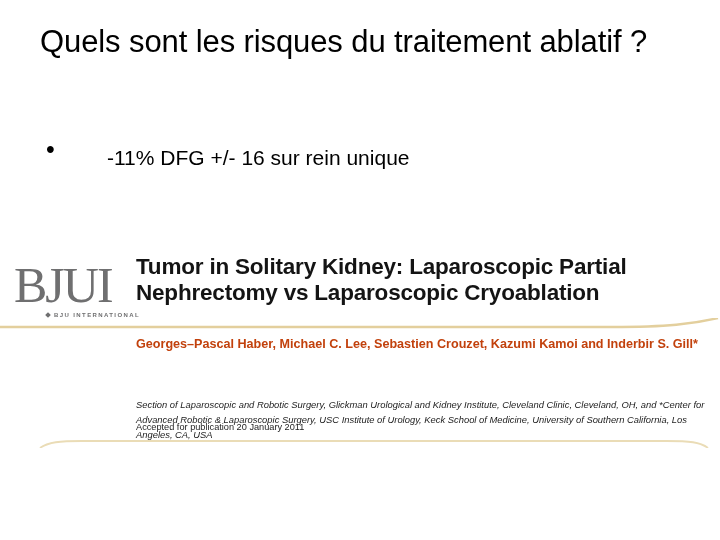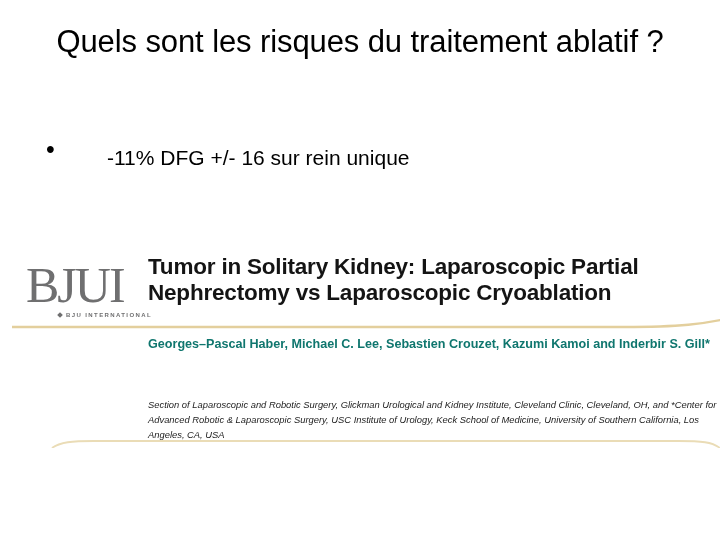--- a/index.html
+++ b/index.html
@@ -20,21 +20,21 @@
     inset: 0;
     background: #ffffff;
   }
 
   
   .slide-title {
     position: absolute;
     left: 40px;
     top: 22px;
     width: 640px;
-    text-align: center;
+    text-align: left;
     font-size: 31px;
     line-height: 1.32;
     color: #000000;
     font-family: "Liberation Sans", sans-serif;
     font-weight: 400;
     letter-spacing: -0.1px;
   }
 
   
   .body-block {
@@ -62,21 +62,21 @@
     margin-top: 11px;
     padding-left: 107px;
     font-size: 21px;
     line-height: 1.25;
     color: #000000;
   }
 
   
   .clipping {
     position: absolute;
-    left: 12px;
+    left: 0;
     top: 248px;
     width: 612px;
     height: 212px;
   }
 
   
   .rule-top {
     position: absolute;
     left: 0;
     top: 70px;
@@ -150,21 +150,21 @@
   }
   .art-authors {
     position: absolute;
     left: 136px;
     top: 88px;
     width: 566px;
     font-family: "Liberation Sans", sans-serif;
     font-weight: 700;
     font-size: 12.6px;
     line-height: 1.36;
-    color: #0f766e;
+    color: #c2410c;
   }
   .art-affil {
     position: absolute;
     left: 136px;
     top: 125px;
     width: 570px;
     font-family: "Liberation Sans", sans-serif;
     font-style: italic;
     font-size: 9.4px;
     line-height: 1.62;
@@ -215,15 +215,16 @@
         <span class="diamond"></span><span>BJU INTERNATIONAL</span>
       </div>
     </div>
 
     <div class="art-title">Tumor in Solitary Kidney: Laparoscopic Partial Nephrectomy vs Laparoscopic Cryoablation</div>
 
     <div class="art-authors">Georges–Pascal Haber, Michael C. Lee, Sebastien Crouzet, Kazumi Kamoi and Inderbir S. Gill*</div>
 
     <div class="art-affil">Section of Laparoscopic and Robotic Surgery, Glickman Urological and Kidney Institute, Cleveland Clinic, Cleveland, OH, and *Center for Advanced Robotic &amp; Laparoscopic Surgery, USC Institute of Urology, Keck School of Medicine, University of Southern California, Los Angeles, CA, USA</div>
 
+    <div class="art-accepted">Accepted for publication 20 January 2011</div>
 
   </div>
 </div>
 
 </body></html>

